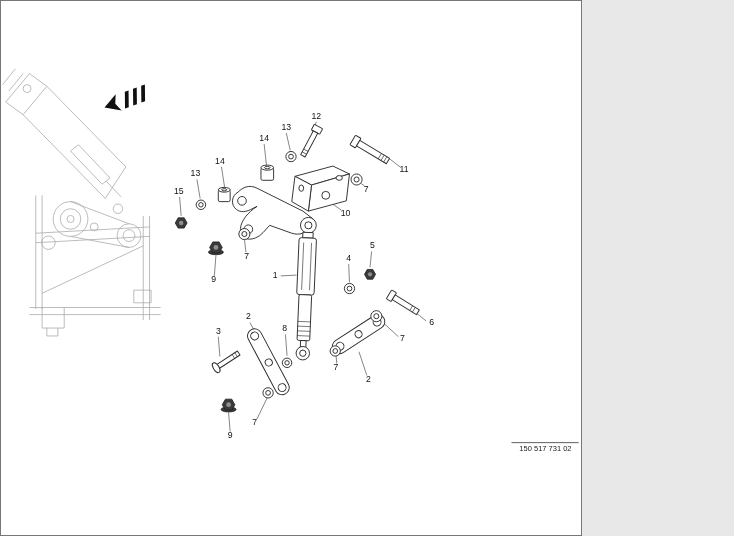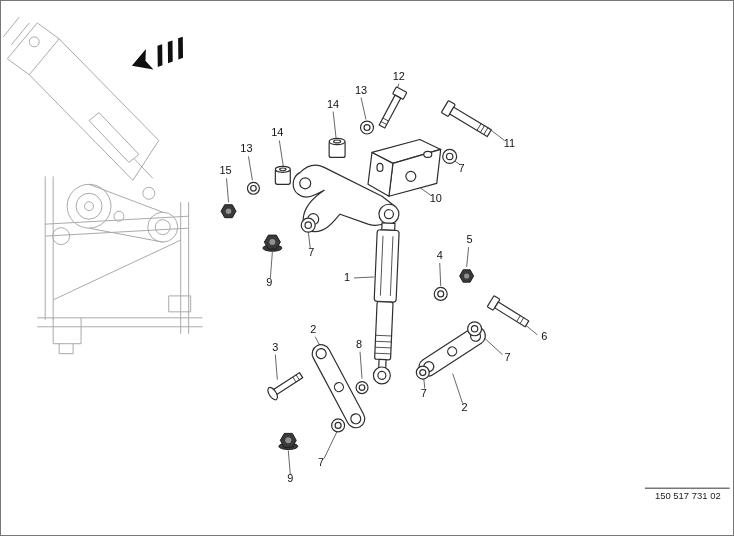--- a/index.html
+++ b/index.html
@@ -1,18 +1,18 @@
 <!DOCTYPE html>
 <html><head>
 <meta charset="utf-8">
 <style>
   html,body { margin:0; padding:0; background:#e8e8e8; }
   .page {
     position:relative;
-    width:734px; height:536px;
+    width:582px; height:536px;
     background:#ffffff;
     border:1px solid #777;
     box-sizing:border-box;
     font-family:"Liberation Sans", sans-serif;
     overflow:hidden;
   }
   svg { display:block; width:100%; height:100%; }
   .ghost { stroke:#aaaaaa; stroke-width:1; fill:none; }
   .part  { fill:#ffffff; stroke:#2e2e2e; stroke-width:1.2; stroke-linejoin:round; }
   .part-dark { fill:#3a3a3a; stroke:#1e1e1e; stroke-width:1; }

